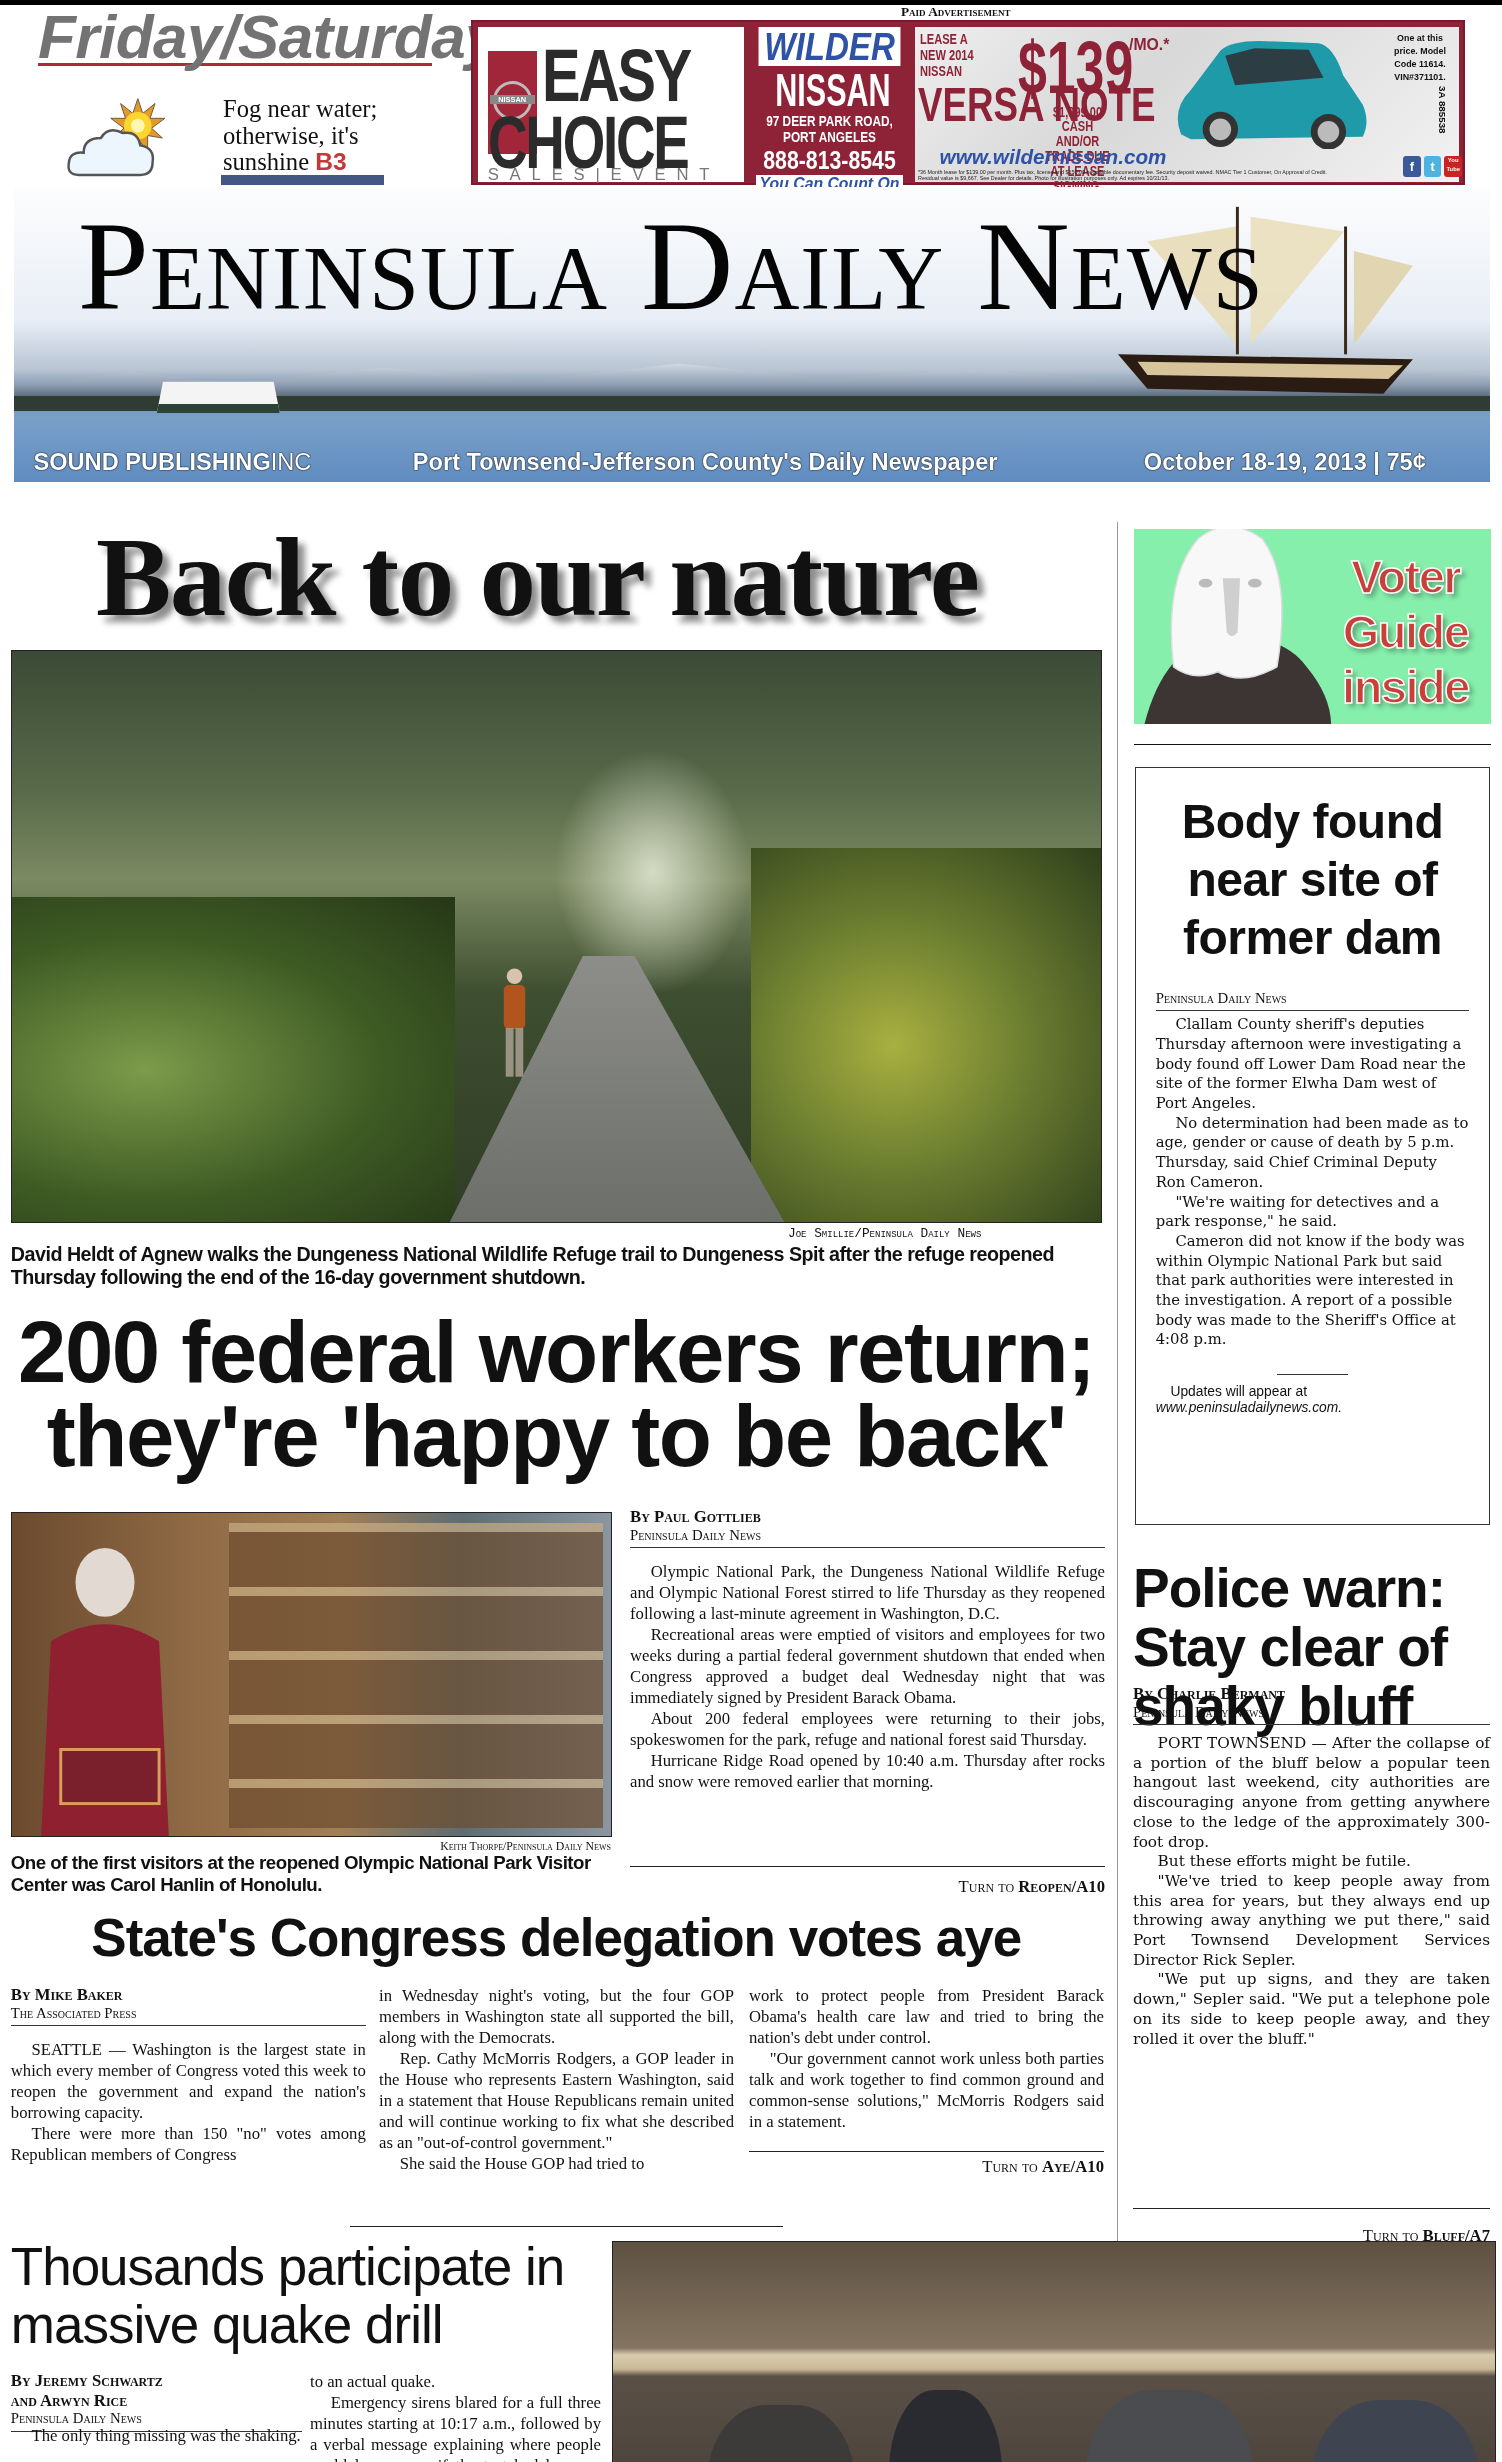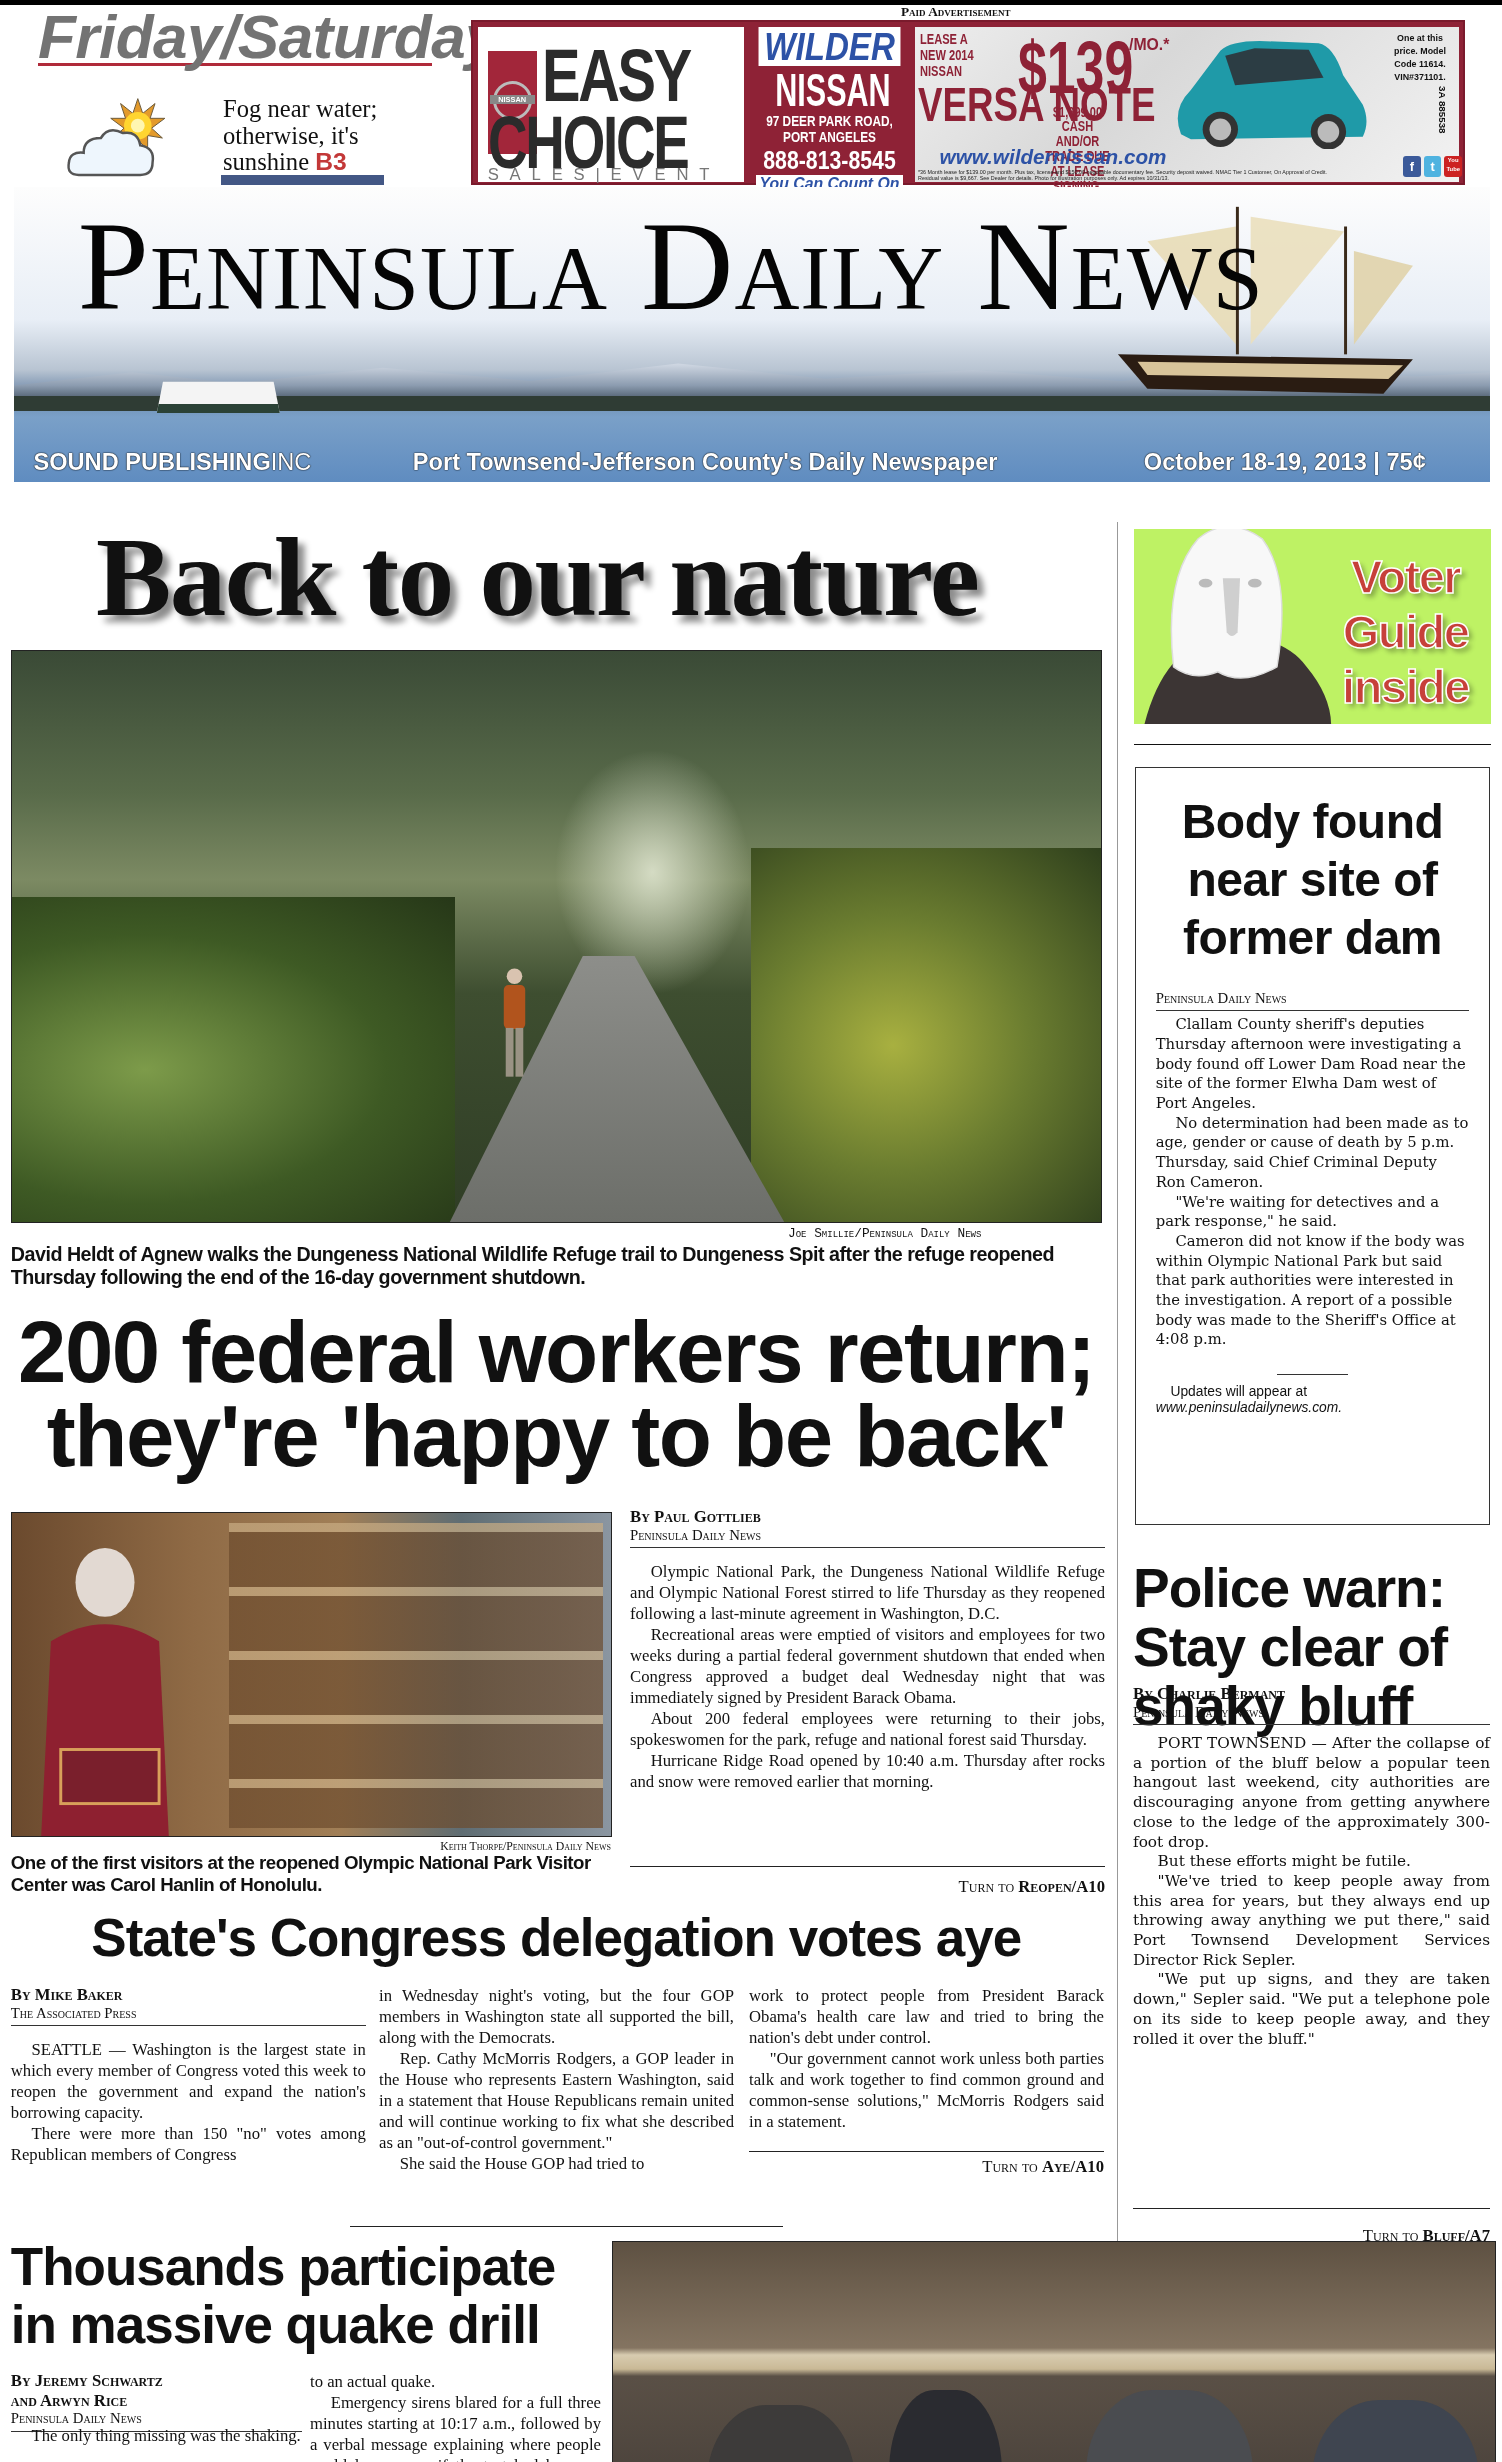--- a/index.html
+++ b/index.html
@@ -95,40 +95,40 @@
   
   #congress-headline { left: 10.8px; top: 1911px; width: 1091px; text-align: center; font-size: 53px; line-height: 54px; font-family: "Liberation Sans", sans-serif; font-weight: bold; letter-spacing: -1px; }
   #congress-byline { left: 10.8px; top: 1985px; width: 355px; }
   #congress-col1 { left: 10.8px; top: 2039px; width: 355px; }
   #congress-col2 { left: 379px; top: 1985px; width: 355px; }
   #congress-col3 { left: 749px; top: 1985px; width: 355px; }
   #congress-bottom-rule { left: 350px; top: 2226px; width: 433px; border-top: 1.5px solid #222; }
 
   
   #sidebar-rule-vertical { left: 1117px; top: 522px; width: 1px; height: 1734px; background: #999; }
-  #voter-guide { left: 1134px; top: 529px; width: 357px; height: 195px; background: #bef264; overflow: hidden; }
+  #voter-guide { left: 1134px; top: 529px; width: 357px; height: 195px; background: #86efac; overflow: hidden; }
   #voter-guide .eagle { position: absolute; left: 9.8px; top: -9.8px; width: 197px; height: 207px; }
   #voter-guide .vg-text { position: absolute; left: 195px; top: 19.7px; width: 153px; font-family: "Liberation Sans", sans-serif; font-weight: bold; font-size: 47px; line-height: 55px; color: #c7403a; text-align: center; -webkit-text-stroke: 1.5px #fff; letter-spacing: -1.5px; text-shadow: 3.9px 3.9px 4.9px rgba(0,0,0,0.3); }
   #voter-rule { left: 1134px; top: 744px; width: 357px; border-top: 1.5px solid #111; }
 
   #body-found-box { left: 1135px; top: 767px; width: 355px; height: 758px; border: 1.5px solid #333; padding: 24.6px 19.7px 0 19.7px; }
   #body-found-headline { font-family: "Liberation Sans", sans-serif; font-weight: bold; font-size: 48px; line-height: 58px; text-align: center; letter-spacing: -0.5px; }
   #body-found-org { margin-top: 23.6px; font-family: "Liberation Serif", serif; font-variant: small-caps; font-size: 14.8px; border-bottom: 1px solid #333; padding-bottom: 3px; }
   #body-found-body { margin-top: 3px; font-family: "DejaVu Serif", serif; font-size: 14.8px; line-height: 19.7px; }
   #body-found-body p { text-indent: 19.7px; }
   #body-found-divider { margin: 24.6px auto 8.9px auto; width: 71px; border-top: 1px solid #333; }
   #body-found-updates { font-family: "Liberation Sans", sans-serif; font-size: 13.8px; line-height: 16.7px; text-indent: 14.8px; }
 
   #bluff-headline { left: 1133px; top: 1559px; width: 364px; font-family: "Liberation Sans", sans-serif; font-weight: bold; font-size: 55px; line-height: 59px; letter-spacing: -1px; }
   #bluff-byline { left: 1133px; top: 1684px; width: 357px; }
   #bluff-body { left: 1133px; top: 1734px; width: 357px; font-family: "DejaVu Serif", serif; font-size: 15.3px; line-height: 19.7px; text-align: justify; }
   #bluff-body p { text-indent: 24.6px; }
   #bluff-turn-rule { left: 1133px; top: 2208px; width: 357px; border-top: 1px solid #222; }
   #bluff-turn { left: 1133px; top: 2210px; width: 357px; margin-top: 16px; }
-  #quake-headline { left: 10.8px; top: 2238px; width: 591px; font-family: "Liberation Sans", sans-serif; font-weight: bold; font-size: 53px; line-height: 58px; letter-spacing: -1px; }
+  #quake-headline { left: 10.8px; top: 2238px; width: 591px; font-family: "Liberation Sans", sans-serif; font-weight: normal; font-size: 53px; line-height: 58px; letter-spacing: -1px; }
   #quake-byline { left: 10.8px; top: 2371px; width: 291px; }
   #quake-col1 { left: 10.8px; top: 2425px; width: 291px; }
   #quake-col2 { left: 310px; top: 2371px; width: 291px; }
   #quake-photo { left: 612px; top: 2241px; width: 884px; height: 355px; border: 1.5px solid #222; background: linear-gradient(180deg, #5e5142 0%, #847461 30%, #d8ccb0 32%, #c9b996 36%, #5a5046 38%, #3b3531 100%); overflow: hidden; }
   #quake-photo .student { position: absolute; border-radius: 40% 40% 10% 10%; }
 </style>
 </head>
 <body>
 
 <div class="abs" id="top-rule"></div>

